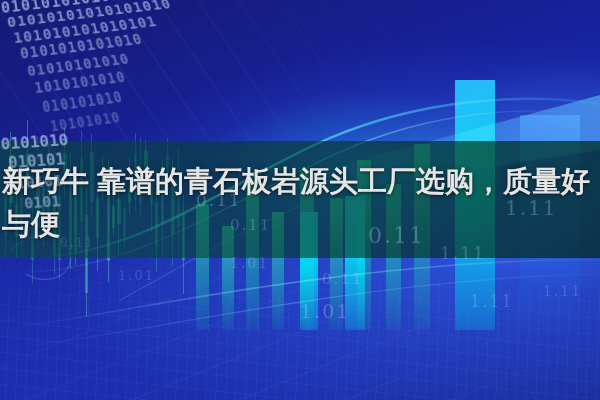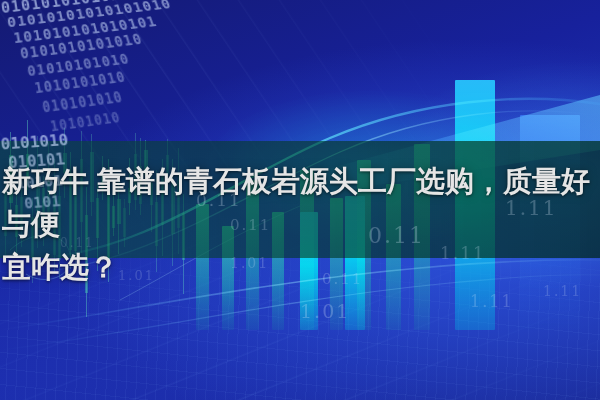--- a/index.html
+++ b/index.html
@@ -325,16 +325,15 @@
 
   <div id="binary-low">
       <div class="binary" style="top: 0px; left: 0px; font-size: 16px; opacity: 0.62;">0101010</div>
       <div class="binary" style="top: 20px; left: 6px; font-size: 15.4px; opacity: 0.57;">010101</div>
       <div class="binary" style="top: 40px; left: 12px; font-size: 14.8px; opacity: 0.53;">10101</div>
       <div class="binary" style="top: 60px; left: 18px; font-size: 14.2px; opacity: 0.48;">0101</div>
     </div>
 
   <div id="headline">
     <span>新巧牛 靠谱的青石板岩源头工厂选购，质量好与便</span>
-    <span class="l2">宜咋选？</span>
   </div>
 
 </div>
 
 </body></html>

